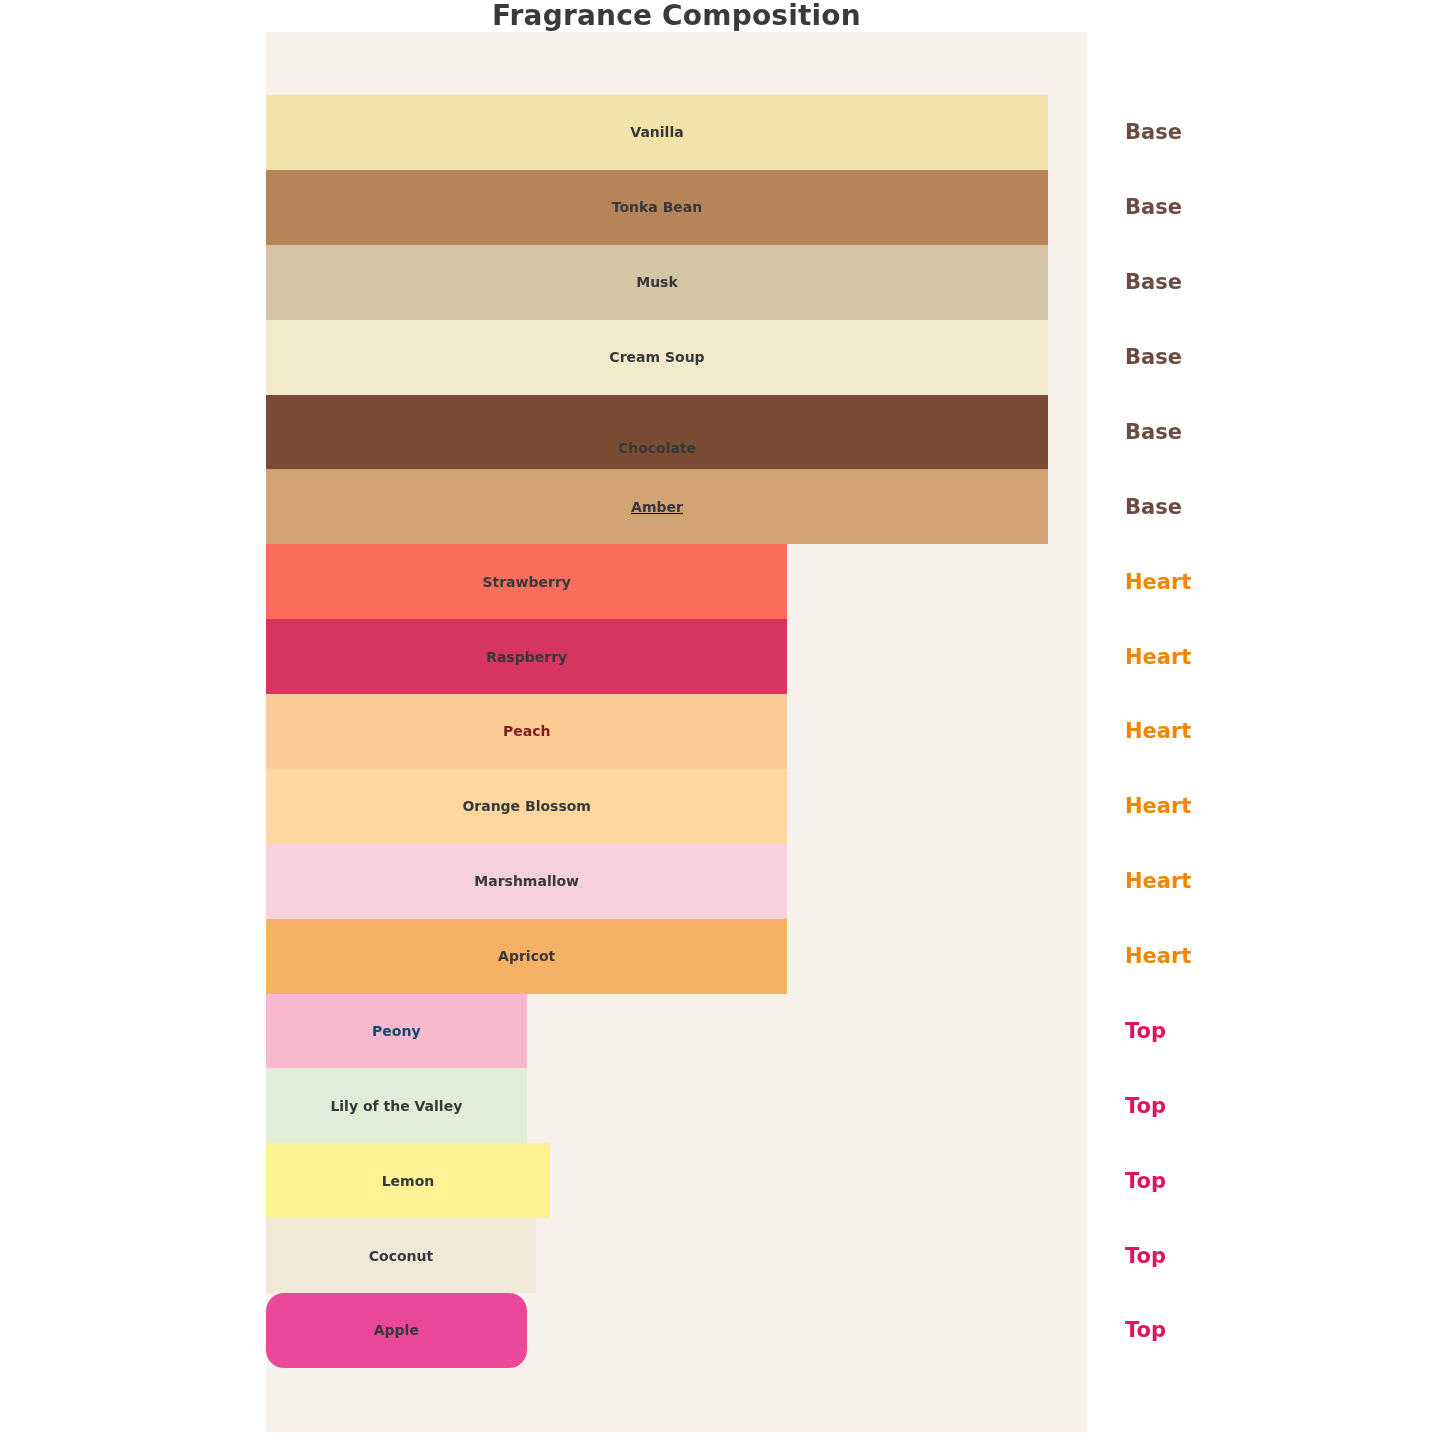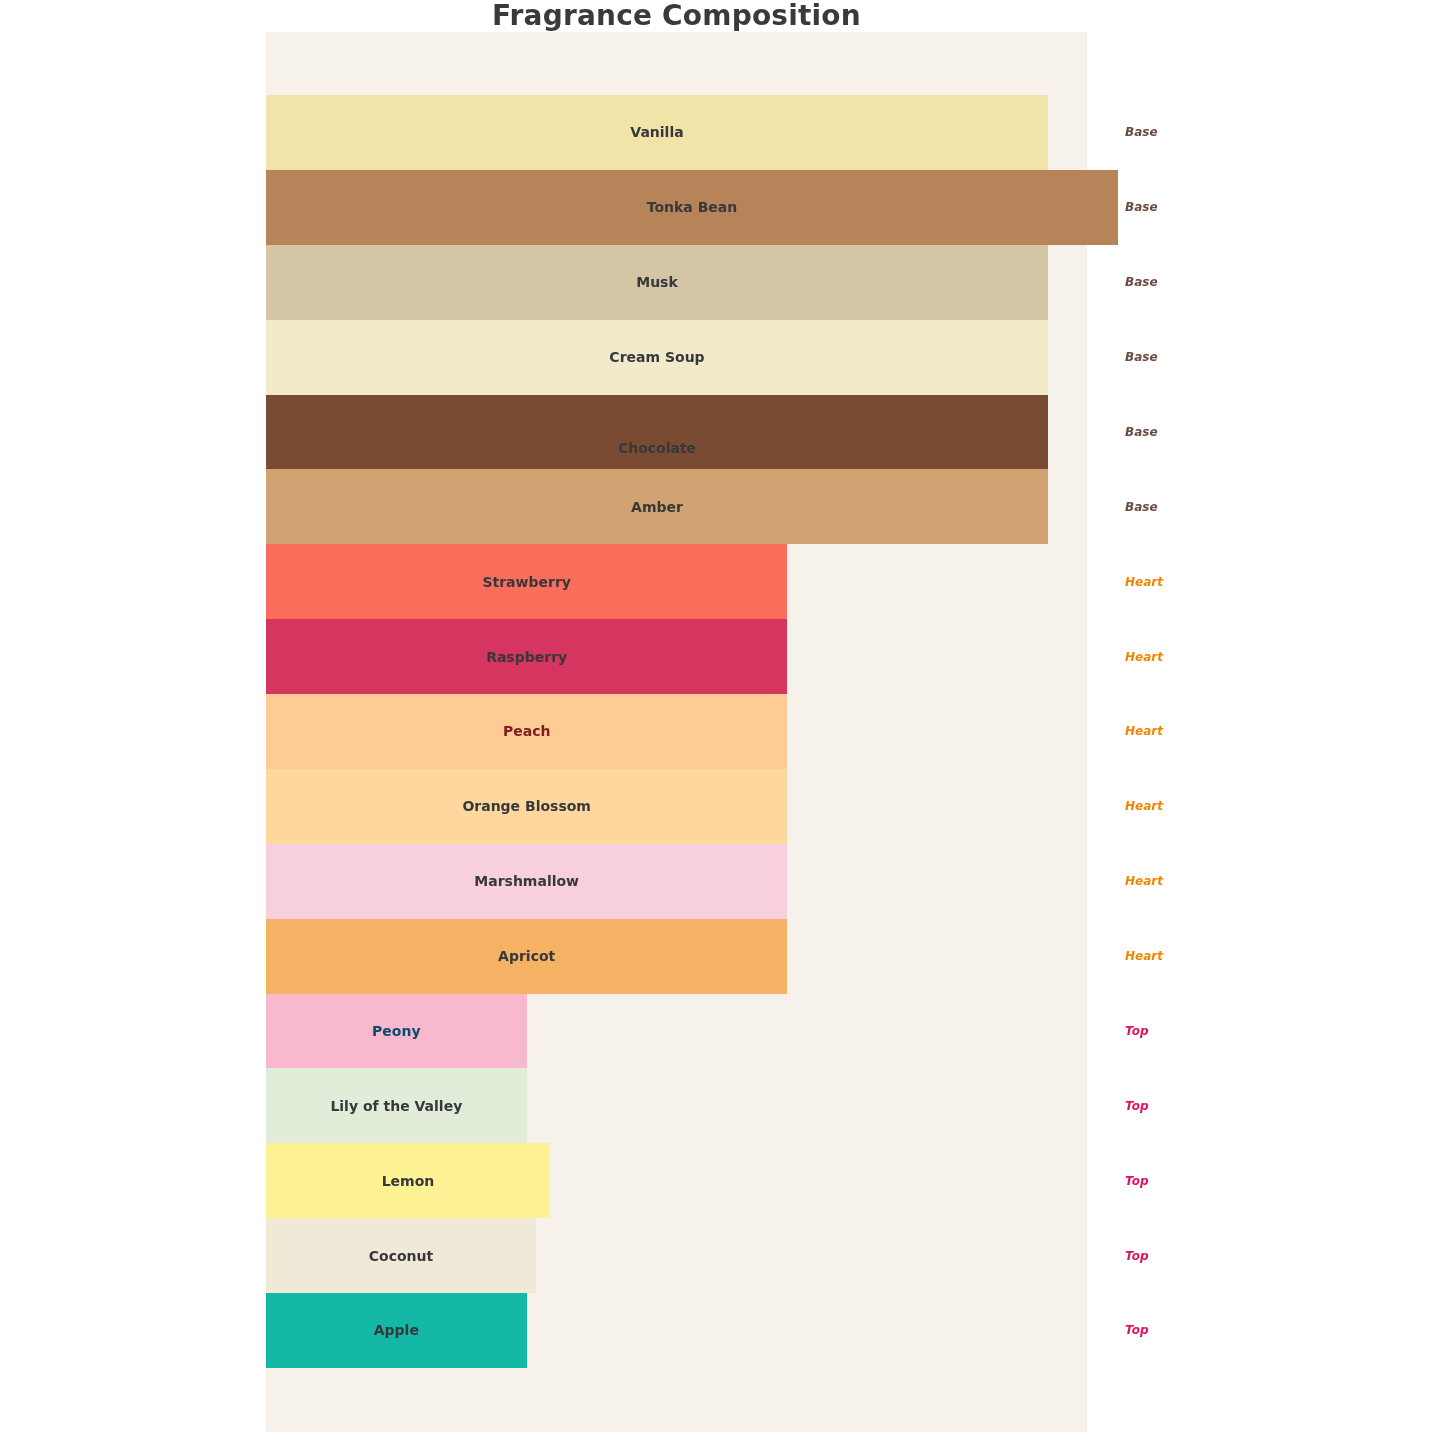--- a/index.html
+++ b/index.html
@@ -58,41 +58,40 @@
   .bar-label {
     font-size: 14px;
     font-weight: bold;
     white-space: nowrap;
   }
   .note-type-label {
     position: absolute;
     left: 859px;
     top: 50%;
     transform: translateY(-50%);
-    font-size: 12px;
+    font-size: 21px;
     font-weight: bold;
     white-space: nowrap;
-    font-style: italic;
   }
 </style>
 </head>
 <body>
 
 <div class="canvas">
   <h1 class="chart-title" style="color: rgb(58, 58, 58);">Fragrance Composition</h1>
   <div class="plot-area" style="background: rgb(247, 241, 235);"></div>
   <div class="bars-container" id="rows">
       <div class="bar-row">
         <div class="bar" style="width: 782px; background: rgb(242, 228, 168);">
           <span class="bar-label" style="color: rgb(54, 56, 59);">Vanilla</span>
         </div>
         <span class="note-type-label" style="color: rgb(107, 76, 65);">Base</span>
       </div>
       <div class="bar-row">
-        <div class="bar" style="width: 852px; background: rgb(183, 132, 90);">
+        <div class="bar" style="width: 782px; background: rgb(183, 132, 90);">
           <span class="bar-label" style="color: rgb(54, 56, 59);">Tonka Bean</span>
         </div>
         <span class="note-type-label" style="color: rgb(107, 76, 65);">Base</span>
       </div>
       <div class="bar-row">
         <div class="bar" style="width: 782px; background: rgb(212, 197, 164);">
           <span class="bar-label" style="color: rgb(54, 56, 59);">Musk</span>
         </div>
         <span class="note-type-label" style="color: rgb(107, 76, 65);">Base</span>
       </div>
@@ -102,21 +101,21 @@
         </div>
         <span class="note-type-label" style="color: rgb(107, 76, 65);">Base</span>
       </div>
       <div class="bar-row">
         <div class="bar" style="width: 782px; background: rgb(122, 75, 51);">
           <span class="bar-label" style="color: rgb(54, 56, 59); margin-top: 32px;">Chocolate</span>
         </div>
         <span class="note-type-label" style="color: rgb(107, 76, 65);">Base</span>
       </div>
       <div class="bar-row">
-        <div class="bar" style="width: 782px; background: rgb(210, 163, 114);">
+        <div class="bar" style="width: 782px; background: rgb(210, 163, 114); text-decoration: underline;">
           <span class="bar-label" style="color: rgb(54, 56, 59);">Amber</span>
         </div>
         <span class="note-type-label" style="color: rgb(107, 76, 65);">Base</span>
       </div>
       <div class="bar-row">
         <div class="bar" style="width: 521.333px; background: rgb(251, 110, 92);">
           <span class="bar-label" style="color: rgb(54, 56, 59);">Strawberry</span>
         </div>
         <span class="note-type-label" style="color: rgb(242, 133, 0);">Heart</span>
       </div>
@@ -168,19 +167,19 @@
         </div>
         <span class="note-type-label" style="color: rgb(224, 18, 98);">Top</span>
       </div>
       <div class="bar-row">
         <div class="bar" style="width: 270px; background: rgb(240, 233, 216);">
           <span class="bar-label" style="color: rgb(54, 56, 59);">Coconut</span>
         </div>
         <span class="note-type-label" style="color: rgb(224, 18, 98);">Top</span>
       </div>
       <div class="bar-row">
-        <div class="bar" style="width: 260.667px; background: #14b8a6;">
+        <div class="bar" style="width: 260.667px; background: #ec4899; border-radius: 18px;">
           <span class="bar-label" style="color: rgb(54, 56, 59);">Apple</span>
         </div>
         <span class="note-type-label" style="color: rgb(224, 18, 98);">Top</span>
       </div>
     </div>
 </div>
 
 </body></html>

